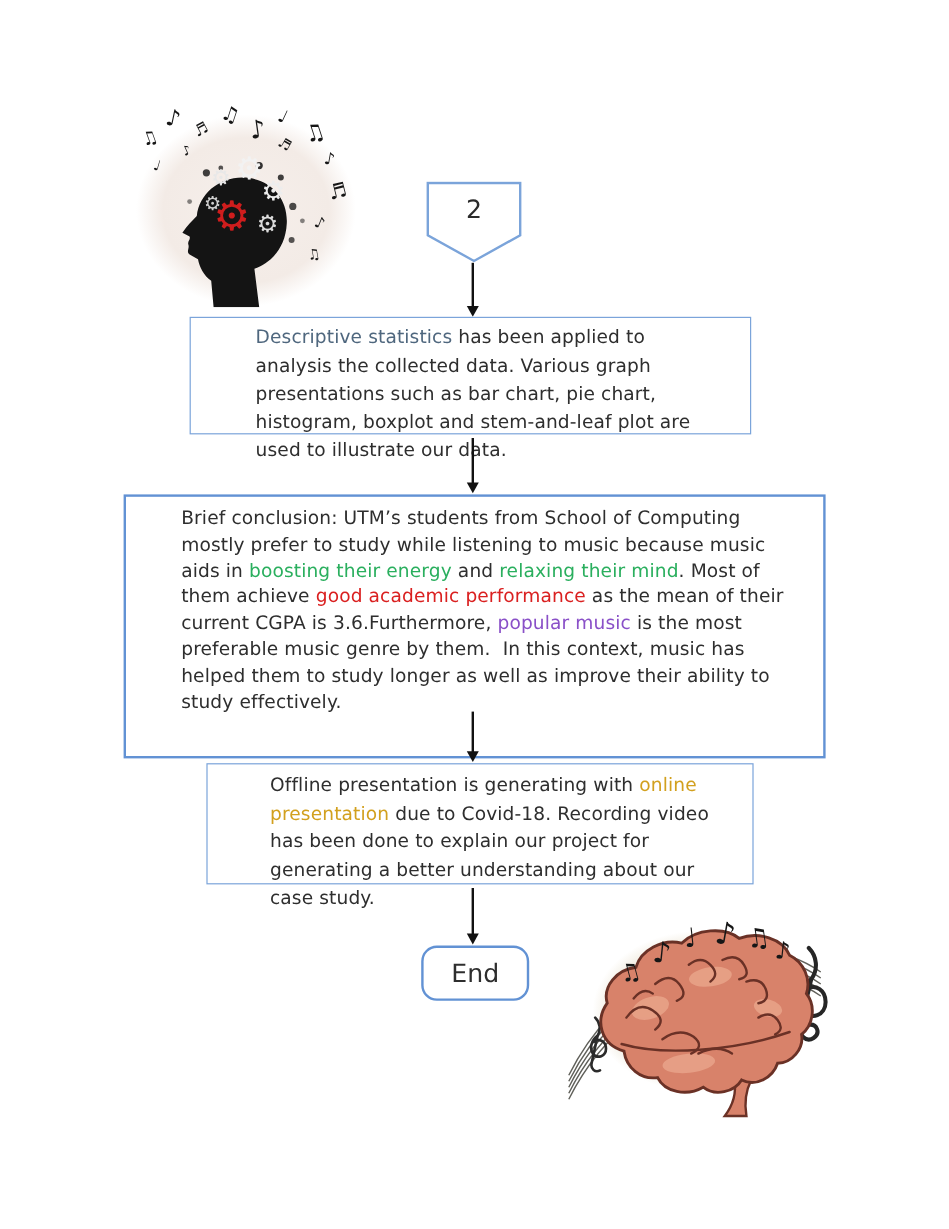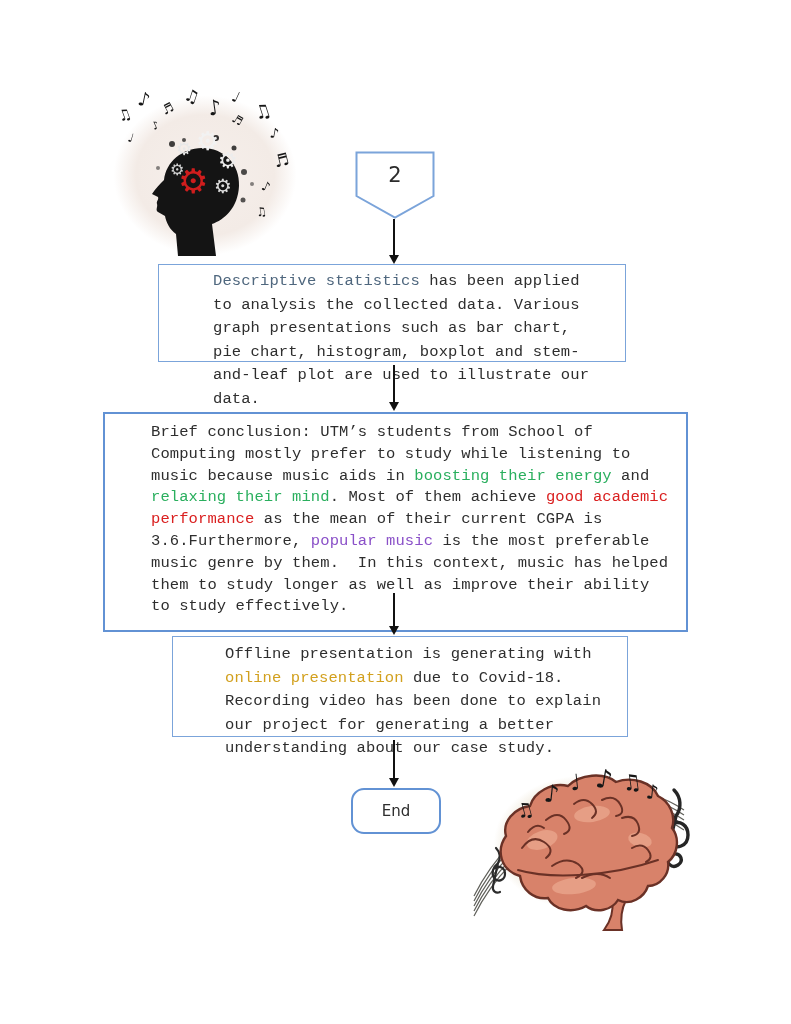--- a/index.html
+++ b/index.html
@@ -1,36 +1,36 @@
 <!DOCTYPE html>
 <html><head>
 <meta charset="utf-8">
 <style>
   html,body{margin:0;padding:0;background:#fff;}
   .page{position:relative;width:791px;height:1024px;background:#fff;overflow:hidden;
         font-family:"DejaVu Sans",sans-serif;color:#2e2e2e;}
 
   
-  .fbox{position:absolute;box-sizing:border-box;background:#fff;border:1.6px solid #7ba4da;font-family:Liberation Mono, monospace;}
+  .fbox{position:absolute;box-sizing:border-box;background:#fff;border:1.6px solid #7ba4da;}
   .fbox p{margin:0;letter-spacing:.1px;}
   .box1{left:158px;top:264px;width:468px;height:98px;padding:5px 20px 5px 54px;
         font-size:15.5px;line-height:23.5px;}
   .box2{left:103px;top:412px;width:585px;height:220px;padding:8px 16px 5px 46px;
         font-size:15.5px;line-height:21.8px;border-width:2px;border-color:#6292d4;}
   .box3{left:172px;top:636px;width:456px;height:101px;padding:6px 16px 5px 52px;
         font-size:15.5px;line-height:23.5px;}
 
   .pentagon{position:absolute;left:355px;top:151px;width:80px;height:68px;}
   .pentagon svg{position:absolute;inset:0;width:100%;height:100%;}
   .pentagon .lbl{position:absolute;left:0;right:0;top:12px;text-align:center;
         font-size:21px;color:#2b2b2b;}
 
   .end{position:absolute;left:351px;top:788px;width:90px;height:46px;box-sizing:border-box;
         border:2px solid #6292d4;border-radius:13px;background:#fff;
-        display:flex;align-items:center;justify-content:center;font-size:15px;}
+        display:flex;align-items:center;justify-content:center;font-size:21px;}
 
   .arrow{position:absolute;left:393px;width:2px;background:#111;}
   .arrow::after{content:"";position:absolute;bottom:-8px;left:-4px;border:5px solid transparent;
         border-top:9px solid #111;border-bottom:0;}
   .a1{top:219px;height:37px;}
   .a2{top:365px;height:38px;}
   .a3{top:593px;height:34px;}
   .a4{top:740px;height:39px;}
 
   

